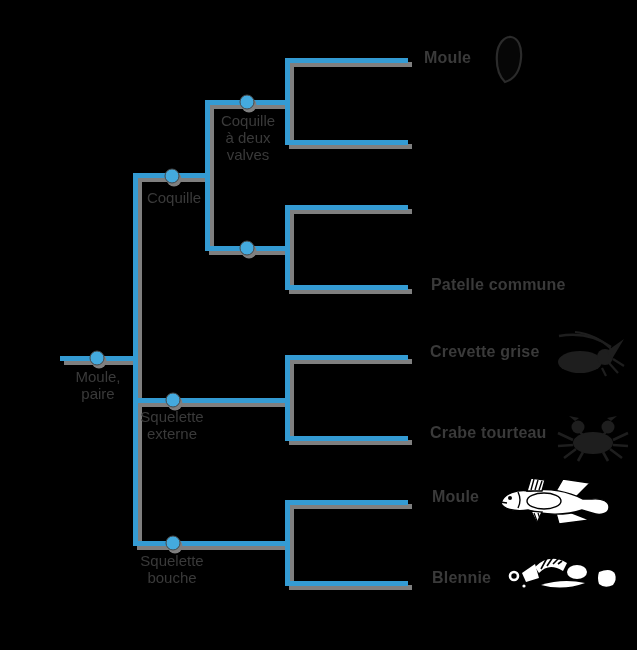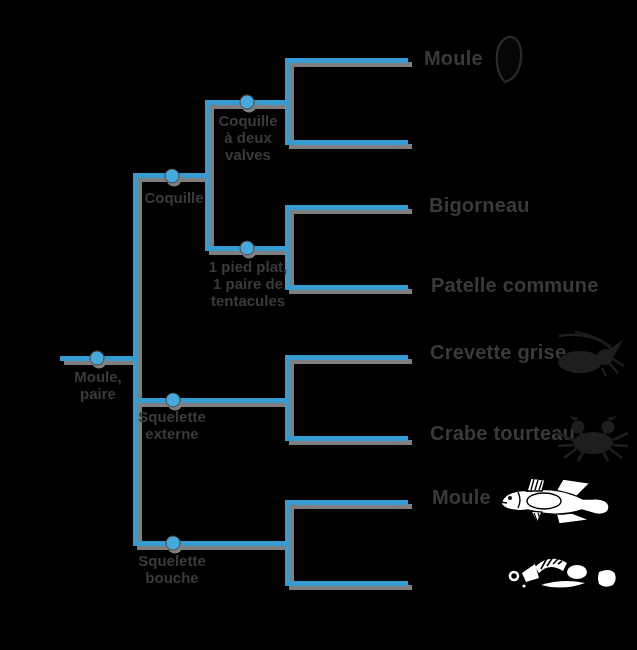--- a/index.html
+++ b/index.html
@@ -14,26 +14,26 @@
   .shadows .seg{background:var(--line-shadow,#7f7f7f);}
   .node-dot{
     position:absolute;width:13px;height:13px;border-radius:50%;
     background:var(--node-dot,#44aade);
     border:1px solid var(--node-dot-ring,#474747);
     box-shadow:2px 3px 0 var(--line-shadow,#7f7f7f);
     transform:translate(-50%,-50%);
   }
   .leaf-label{
     position:absolute;color:var(--label-text,#3a3a3a);
-    font-size:20px;font-weight:bold;white-space:nowrap;
+    font-size:16px;font-weight:bold;white-space:nowrap;
     transform:translateY(-50%);letter-spacing:.2px;
   }
   .node-label{
     position:absolute;color:var(--label-text,#3a3a3a);
-    font-size:15px;font-weight:bold;line-height:17px;
+    font-size:15px;font-weight:normal;line-height:17px;
     text-align:center;transform:translateX(-50%);white-space:nowrap;
   }
   .icon{position:absolute;display:block;}
   .dark{fill:var(--icon-dark,#1e1e1e);}
   .darkline{stroke:var(--icon-dark,#1e1e1e);fill:none;}
   .light{fill:var(--icon-light,#ffffff);}
   .outl{stroke:#000;stroke-width:1.4;}
   .blackline{stroke:#000;fill:none;}
   .mussel-body{fill:#060606;stroke:#2b2b2b;stroke-width:2.2;}
 </style>
@@ -108,42 +108,37 @@
       <div>paire</div>
     </div>
     <div class="node-label" style="left:174px;top:189px">
       <div>Coquille</div>
     </div>
     <div class="node-label" style="left:248px;top:112px">
       <div>Coquille</div>
       <div>à deux</div>
       <div>valves</div>
     </div>
-    <div class="node-label" style="left:248px;top:258px">
-      <div>1 pied plat,</div>
-      <div>1 paire de</div>
-      <div>tentacules</div>
-    </div>
     <div class="node-label" style="left:172px;top:408px">
       <div>Squelette</div>
       <div>externe</div>
     </div>
     <div class="node-label" style="left:172px;top:552px">
       <div>Squelette</div>
       <div>bouche</div>
     </div>
   </div>
 
   <div class="layer">
     <div class="leaf-label" style="left:424px;top:58px">Moule</div>
-    <div class="leaf-label" style="left:429px;top:205px">Bigorneau</div>
     <div class="leaf-label" style="left:430px;top:352px">Crevette grise</div>
     <div class="leaf-label" style="left:431px;top:285px">Patelle commune</div>
     <div class="leaf-label" style="left:430px;top:433px">Crabe tourteau</div>
     <div class="leaf-label" style="left:432px;top:497px">Moule</div>
+    <div class="leaf-label" style="left:432px;top:578px">Blennie</div>
   </div>
 
   <div class="layer">
 
     <svg class="icon" style="left:493px;top:35px" width="34" height="50" viewBox="0 0 34 50">
       <path class="mussel-body" d="M18,2 C25,3 29,11 28,23 C27,36 22,44 12,47 C6,41 3,31 4,19 C5,9 11,1.5 18,2 Z"></path>
     </svg>
 
     <svg class="icon" style="left:555px;top:329px" width="72" height="48" viewBox="0 0 72 48">
       <path class="darkline" stroke-width="2.4" d="M56,18 Q34,2 4,7"></path>

